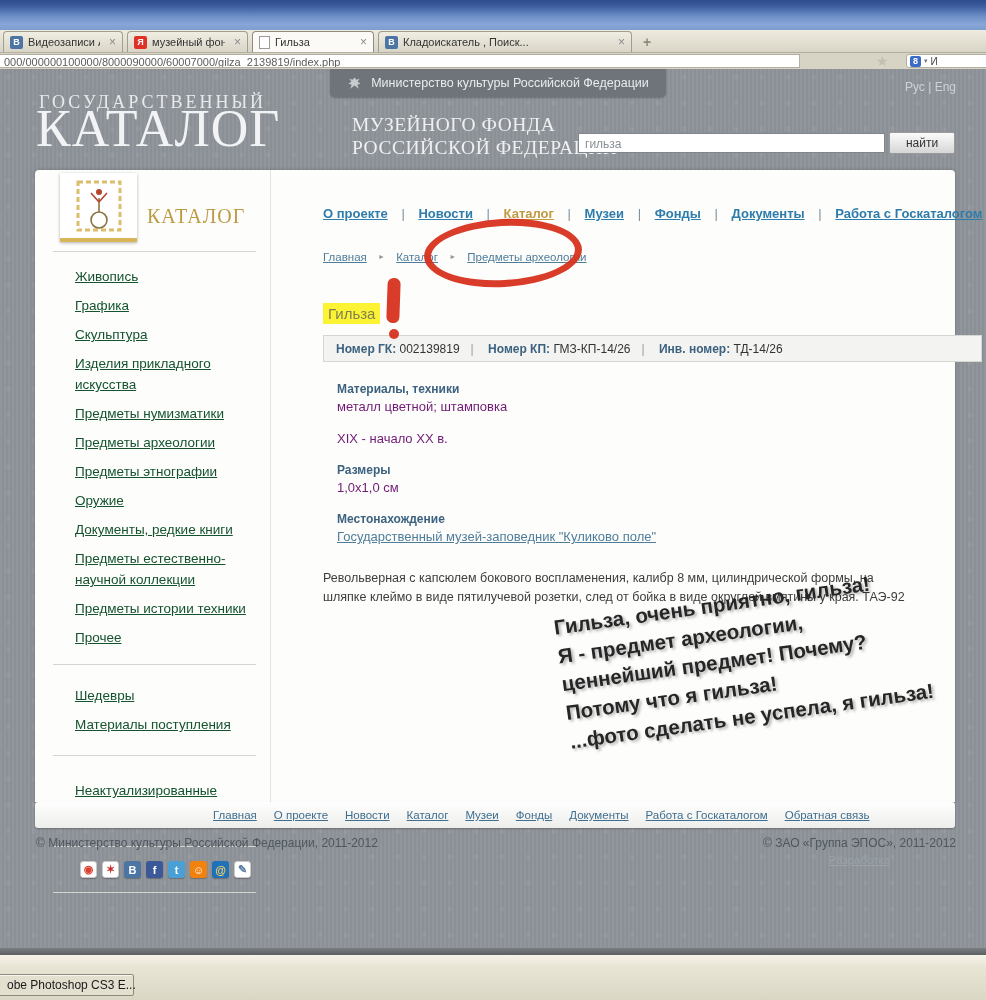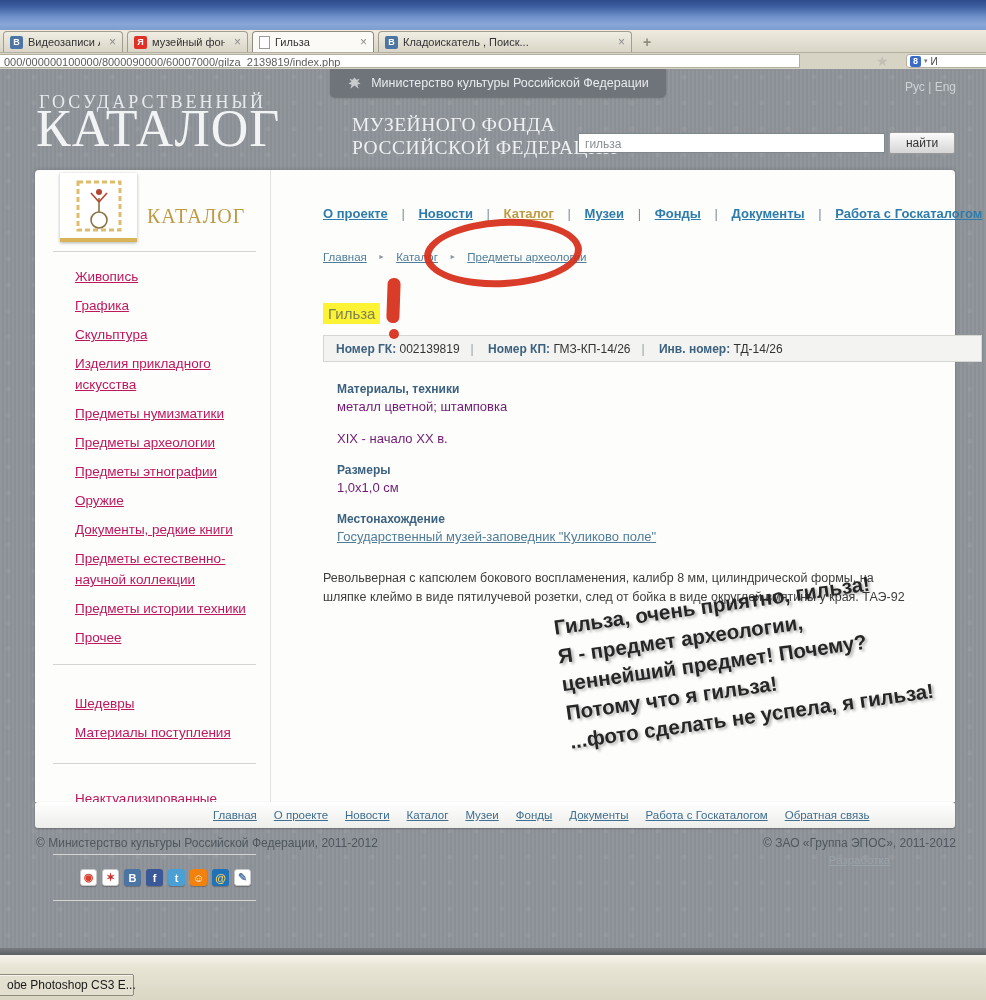--- a/index.html
+++ b/index.html
@@ -64,21 +64,21 @@
   #sidebar{width:235px;flex:0 0 auto;padding-top:3px;position:relative}
   #sbhead{position:relative;height:78px}
   #sblogobox{position:absolute;left:25px;top:0;width:77px;height:69px;background:#fff;
     box-shadow:0 1px 3px rgba(0,0,0,.3);border-bottom:4px solid #d9b55a;
     display:flex;align-items:center;justify-content:center}
   #sbbrand{position:absolute;left:112px;top:32px;font-family:"Liberation Serif",serif;
     font-size:20px;letter-spacing:1px;color:#bd9a44}
   .sbline{border-top:1px solid #d4d4d0;margin:0 14px 0 18px}
   #sidebar ul{list-style:none;margin:14px 0 0 0;padding:0 20px 0 40px}
   #sidebar li{margin-bottom:8px;line-height:20px}
-  #sidebar li span{color:#be185d;text-decoration:underline;font-size:13.5px;cursor:pointer}
+  #sidebar li span{color:#14532d;text-decoration:underline;font-size:13.5px;cursor:pointer}
   #socialrow{display:flex;gap:5px;padding:14px 0 14px 45px}
   .soc{width:17px;height:17px;border-radius:3px;display:flex;align-items:center;
     justify-content:center;font-size:11px;font-weight:bold;box-shadow:0 1px 1px rgba(0,0,0,.25)}
   .soc.bordered{border:1px solid #c9c9c9}
 
   #main{flex:1;border-left:1px solid #e3e3df;padding:36px 38px 0 52px;position:relative}
   #topnav{font-size:13px;font-weight:bold;white-space:nowrap}
   .navitem span{color:#2e7cab;text-decoration:underline;cursor:pointer}
   .navitem.gold span{color:#c09a42}
   .navitem{display:inline}
@@ -223,21 +223,21 @@
           <li><span>Предметы нумизматики</span></li>
           <li><span>Предметы археологии</span></li>
           <li><span>Предметы этнографии</span></li>
           <li><span>Оружие</span></li>
           <li><span>Документы, редкие книги</span></li>
           <li><span>Предметы естественно-научной коллекции</span></li>
           <li><span>Предметы истории техники</span></li>
           <li><span>Прочее</span></li>
         </ul>
       <div class="sbline" style="margin-top:16px"></div>
-      <ul style="margin-top:28px">
+      <ul style="margin-top:20px">
 
       <li><span>Шедевры</span></li>
           <li><span>Материалы поступления</span></li>
         </ul>
       <div class="sbline" style="margin-top:20px"></div>
       <ul style="margin-top:24px">
 
       <li><span>Неактуализированные записи</span></li>
         </ul>
       <div class="sbline" style="margin-top:24px"></div>

